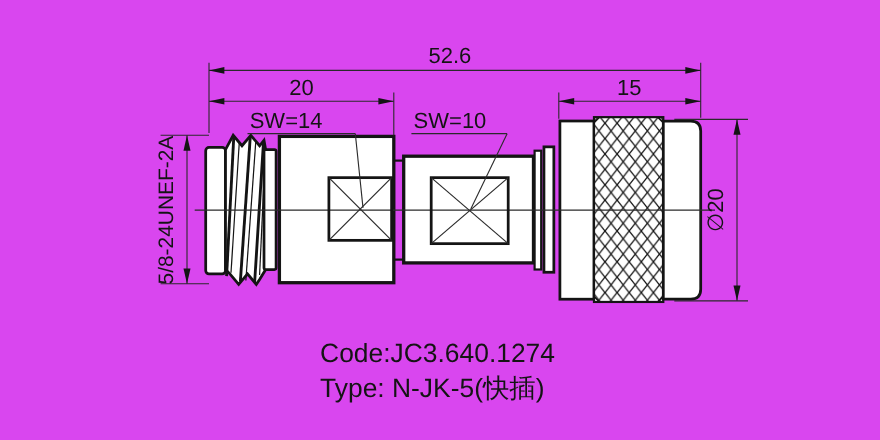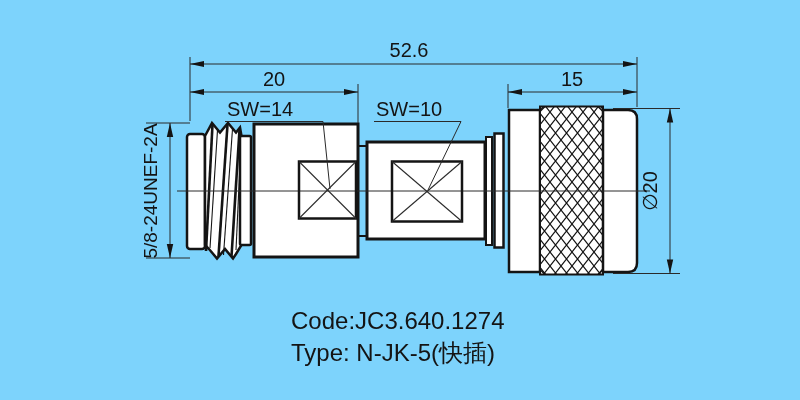--- a/index.html
+++ b/index.html
@@ -7,21 +7,21 @@
     padding: 0;
     background: #ffffff;
     width: 800px;
     height: 400px;
     overflow: hidden;
   }
   .stage {
     position: relative;
     width: 800px;
     height: 400px;
-    background: #7dd3fc;
+    background: #d946ef;
   }
   svg { display: block; }
   .dim-text {
     font-family: "Liberation Sans", "DejaVu Sans", sans-serif;
     fill: #141414;
   }
   .caption-text {
     font-family: "Liberation Sans", "DejaVu Sans", sans-serif;
     fill: #141414;
   }

